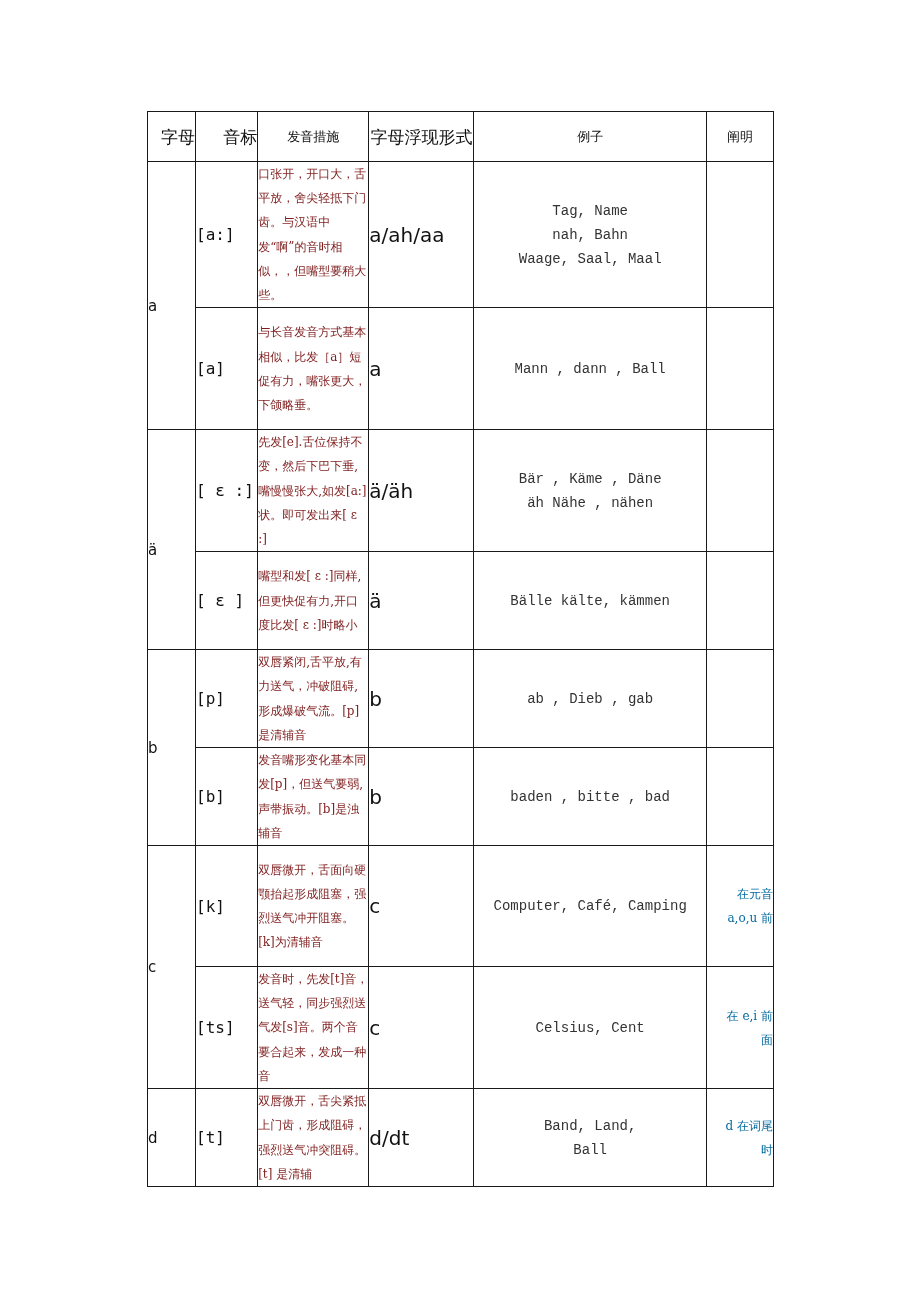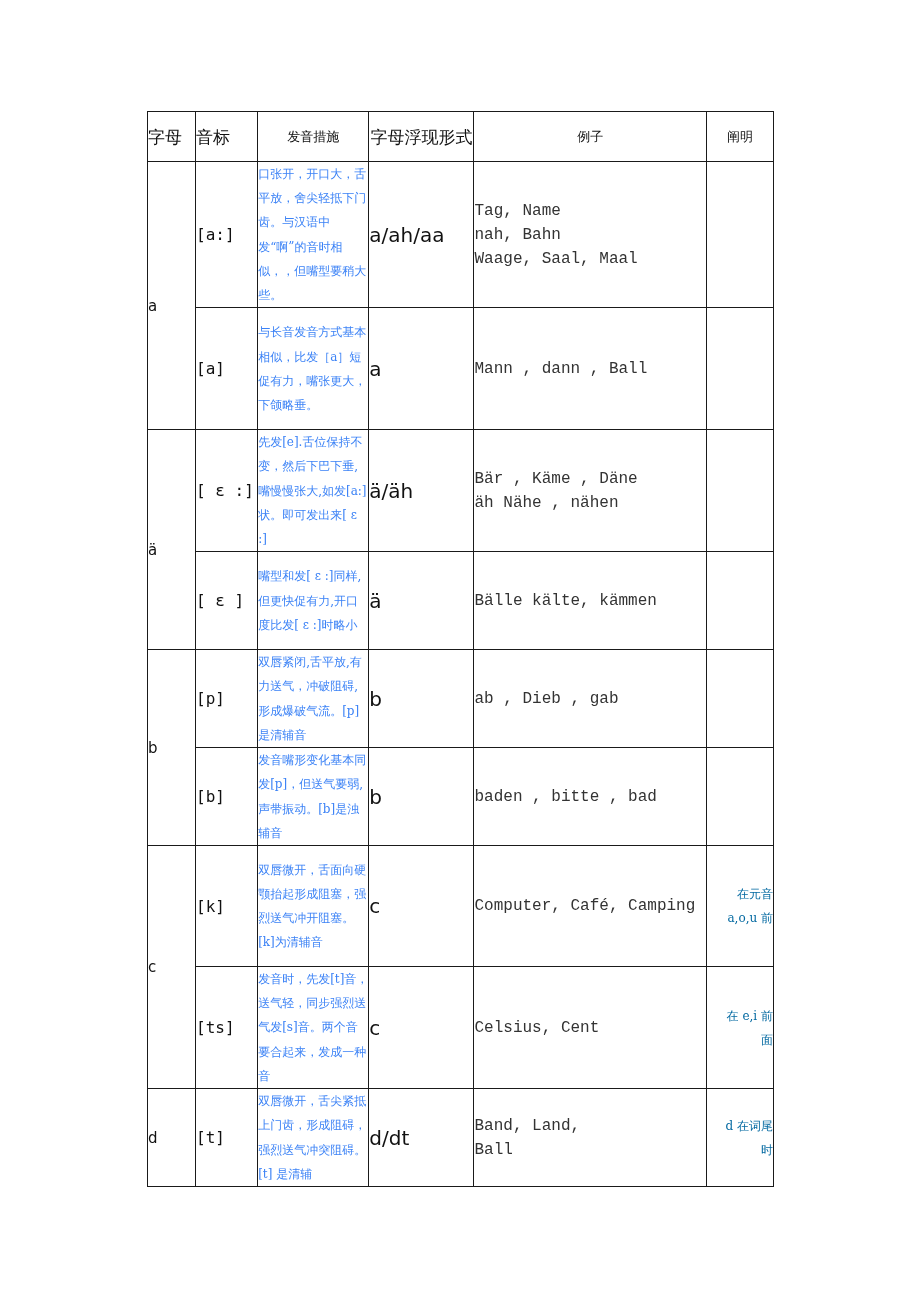--- a/index.html
+++ b/index.html
@@ -33,21 +33,21 @@
     .col-letter { width: 48px; }
     .col-ipa { width: 62px; }
     .col-method { width: 111px; }
     .col-form { width: 105px; }
     .col-example { width: 232px; }
     .col-note { width: 67px; }
 
     th.h-big {
       font-family: "DejaVu Sans", "Liberation Sans", sans-serif;
       font-size: 17px;
-      text-align: left;
+      text-align: right;
       line-height: 22px;
     }
     th.h-small {
       font-family: Liberation Serif, serif;
       font-size: 13px;
       text-align: center;
     }
     th.h-form {
       font-family: "DejaVu Sans", "Liberation Sans", sans-serif;
       font-size: 17px;
@@ -70,33 +70,33 @@
     td.ipa.centered {
       padding-left: 8px;
     }
     td.method {
       font-size: 12px;
       line-height: 24.2px;
       text-align: left;
       padding-left: 2px;
       vertical-align: top;
       word-break: break-all;
-      color: #3b82f6;
+      color: #7f1d1d;
     }
     td.form {
       font-family: "DejaVu Sans", "Liberation Sans", sans-serif;
       font-size: 20px;
       text-align: left;
       padding-left: 0px;
     }
     td.example {
       font-family: "Liberation Mono", "DejaVu Sans Mono", monospace;
-      font-size: 16px;
+      font-size: 14px;
       line-height: 24px;
-      text-align: left;
+      text-align: center;
       padding-left: 1px;
       color: #333;
       margin-left: 40px;
     }
     td.note {
       font-size: 12px;
       line-height: 24px;
       text-align: right;
       padding-left: 1px;
       color: #0369a1;

